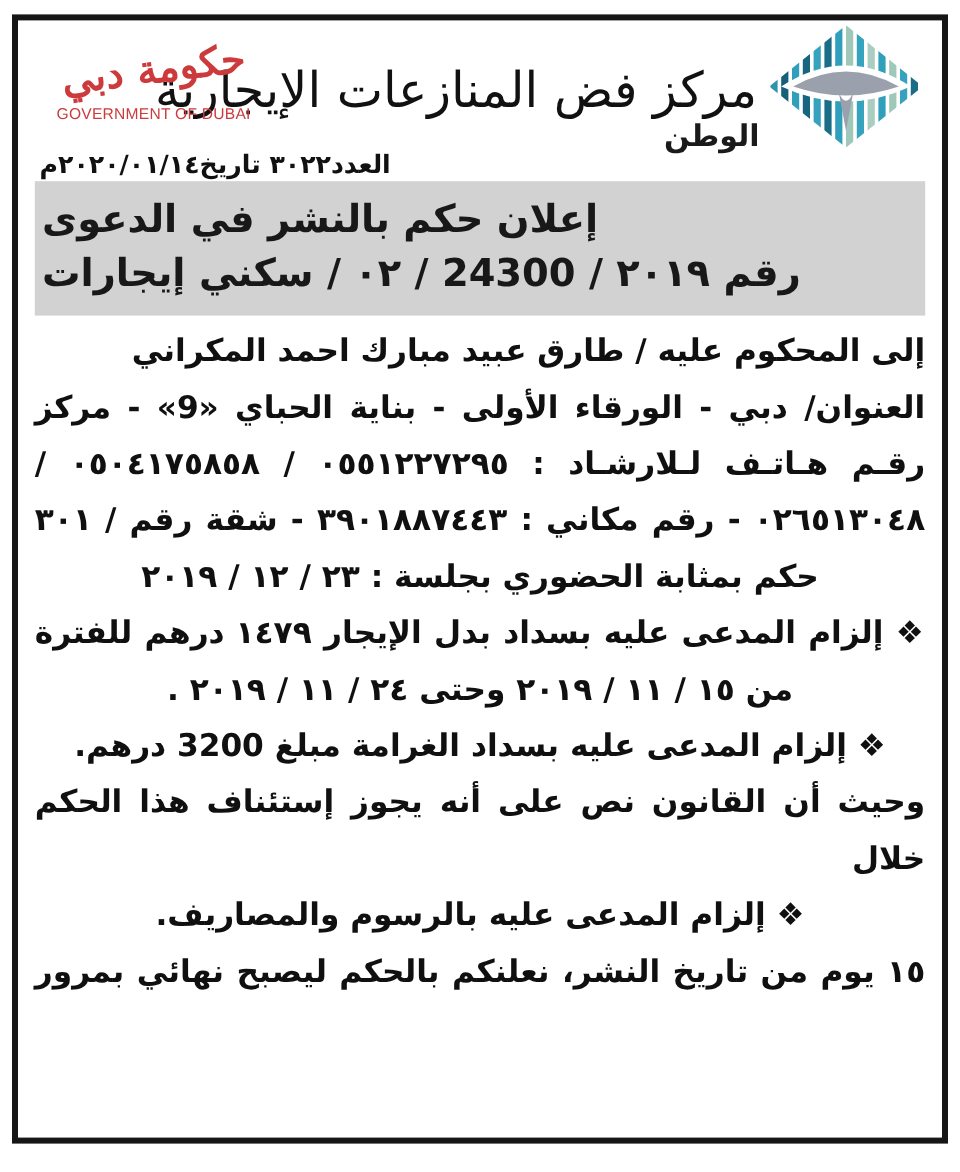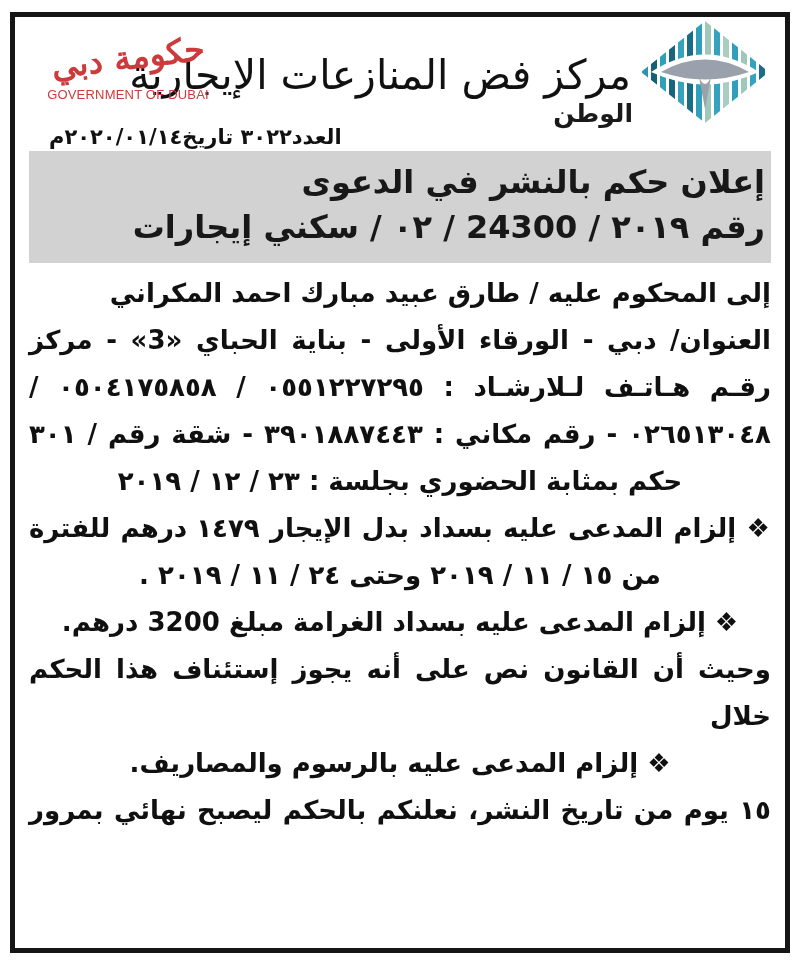--- a/index.html
+++ b/index.html
@@ -11,23 +11,23 @@
   .hdr{position:relative;height:132px;}
   .diamond-logo{position:absolute;right:2px;top:4px;width:128px;height:102px;}
   .alwatan{position:absolute;right:138px;top:82px;font-size:25px;font-weight:bold;color:#1a1a1a;}
   .center-title{position:absolute;right:140px;left:150px;top:34px;text-align:right;
                 font-size:41px;font-weight:normal;color:#111;white-space:nowrap;}
   .gov{position:absolute;left:14px;top:14px;width:170px;text-align:center;color:#cc3a3c;}
   .gov-ar{display:block;font-size:33px;font-weight:bold;transform:rotate(-7deg);
           font-family:"DejaVu Serif","Liberation Serif",serif;line-height:54px;}
   .gov-en{display:block;font-size:13px;font-weight:normal;letter-spacing:.2px;margin-top:2px;
           font-family:"Liberation Sans",sans-serif;direction:ltr;}
-  .issue{position:absolute;left:20px;bottom:0;font-size:21px;font-weight:bold;color:#111;}
+  .issue{position:absolute;left:4px;bottom:0;font-size:21px;font-weight:bold;color:#111;}
   
-  .title-box{background:#d2d2d2;margin:2px 0 0;padding:9px 6px 13px;text-align:right;}
+  .title-box{background:#d2d2d2;margin:2px 0 0;padding:9px 6px 13px;text-align:left;}
   .title-box .t{font-size:32px;font-weight:bold;color:#181818;line-height:45px;}
   
   .body-text{margin-top:7px;}
   .line{font-size:26px;font-weight:bold;color:#101010;line-height:47px;white-space:nowrap;}
   .line.justify{white-space:normal;text-align:justify;text-align-last:justify;}
   .line.right{text-align:right;}
   .line.center{text-align:center;}
 </style>
 </head>
 <body>
@@ -76,21 +76,21 @@
       <div class="issue">العدد٣٠٢٢ تاريخ٢٠٢٠/٠١/١٤م</div>
     </div>
 
     <div class="title-box">
       <div class="t">إعلان حكم بالنشر في الدعوى</div>
       <div class="t">رقم ٢٠١٩ / 24300 / ٠٢ / سكني إيجارات</div>
     </div>
 
     <div class="body-text">
         <div class="line right">إلى المحكوم عليه / طارق عبيد مبارك احمد المكراني</div>
-        <div class="line justify">العنوان/ دبي - الورقاء الأولى - بناية الحباي «3» - مركز</div>
+        <div class="line justify">العنوان/ دبي - الورقاء الأولى - بناية الحباي «9» - مركز</div>
         <div class="line justify">رقـم هـاتـف لـلارشـاد : ٠٥٥١٢٢٧٢٩٥ / ٠٥٠٤١٧٥٨٥٨ /</div>
         <div class="line justify">٠٢٦٥١٣٠٤٨ - رقم مكاني : ٣٩٠١٨٨٧٤٤٣ - شقة رقم / ٣٠١</div>
         <div class="line center">حكم بمثابة الحضوري بجلسة : ٢٣ / ١٢ / ٢٠١٩</div>
         <div class="line justify">❖ إلزام المدعى عليه بسداد بدل الإيجار ١٤٧٩ درهم للفترة</div>
         <div class="line center">من ١٥ / ١١ / ٢٠١٩ وحتى ٢٤ / ١١ / ٢٠١٩ .</div>
         <div class="line center">❖ إلزام المدعى عليه بسداد الغرامة مبلغ 3200 درهم.</div>
         <div class="line justify">وحيث أن القانون نص على أنه يجوز إستئناف هذا الحكم خلال</div>
         <div class="line center">❖ إلزام المدعى عليه بالرسوم والمصاريف.</div>
         <div class="line justify">١٥ يوم من تاريخ النشر، نعلنكم بالحكم ليصبح نهائي بمرور</div>
       </div>

